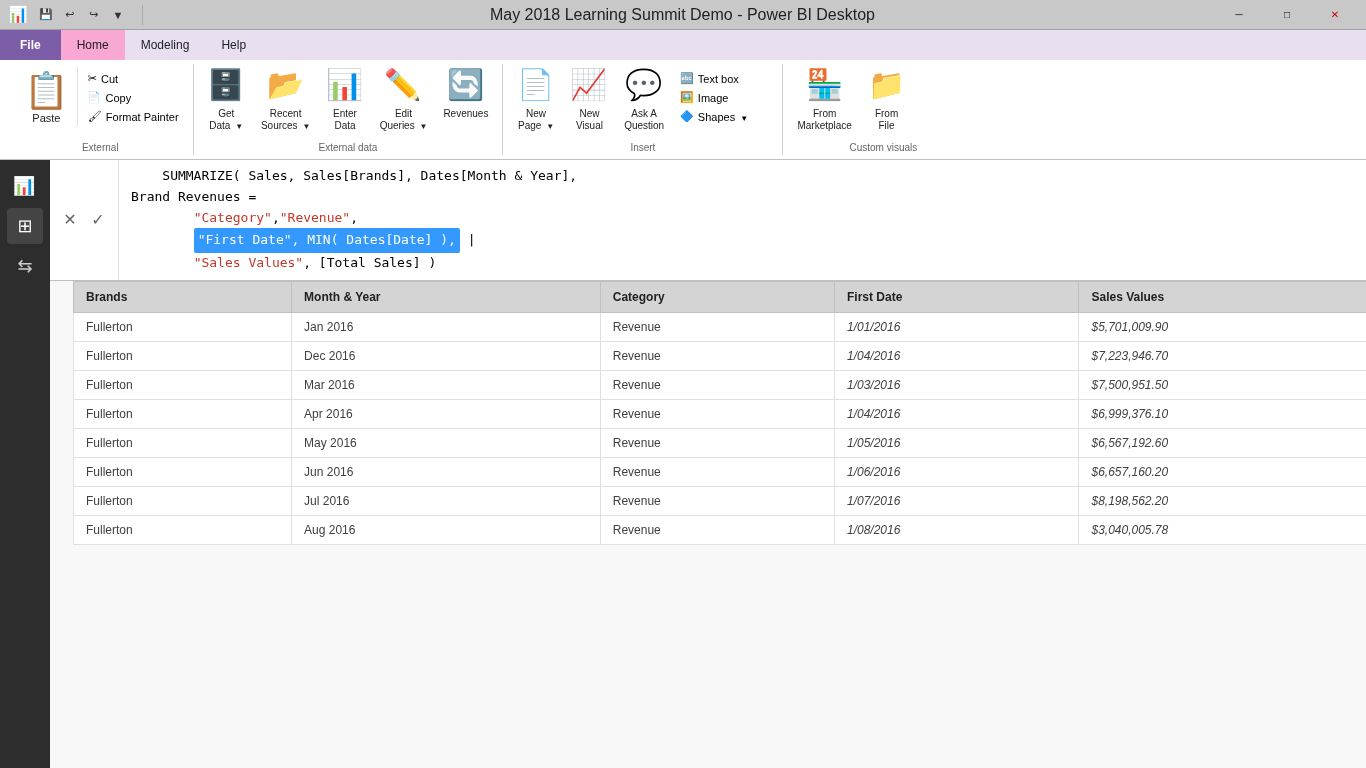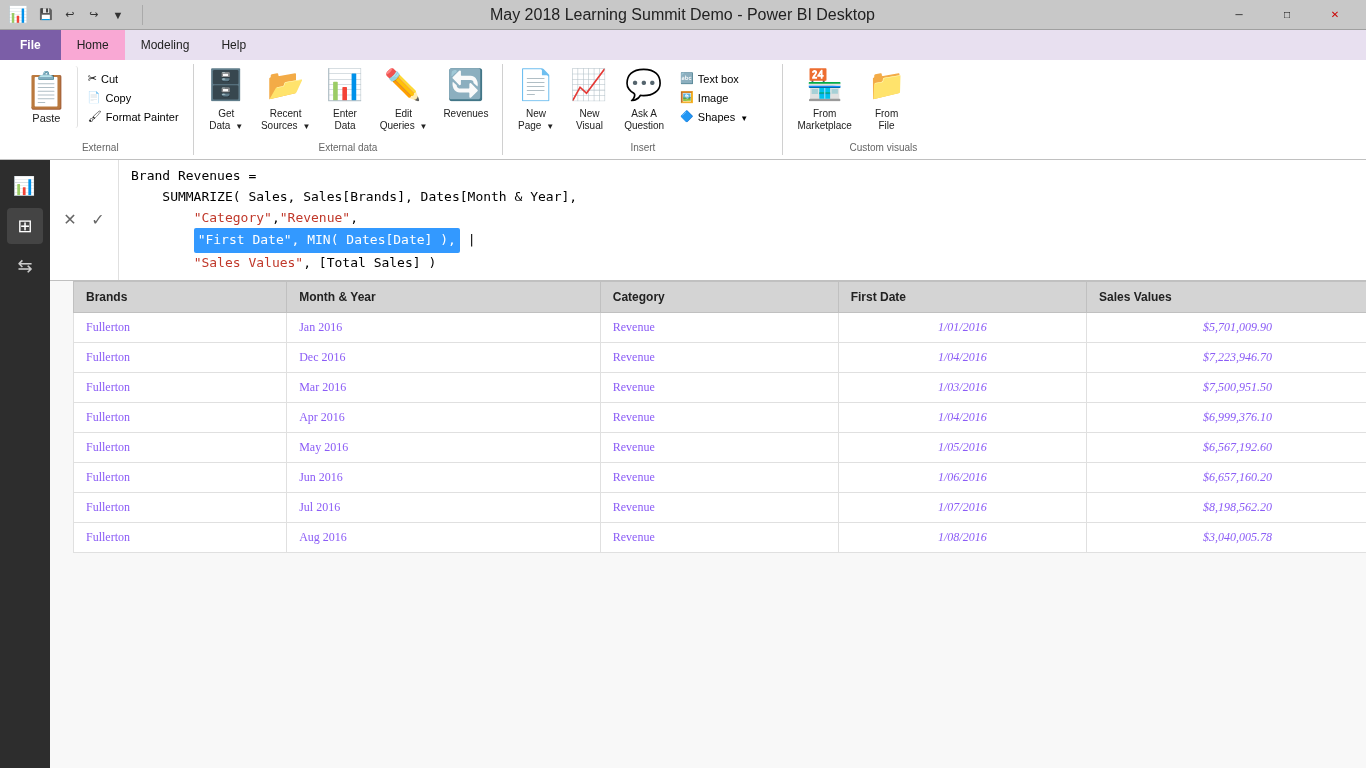--- a/index.html
+++ b/index.html
@@ -252,25 +252,24 @@
       border: 1px solid #c0c0c0;
       padding: 8px 12px;
       text-align: left;
       font-weight: 600;
       color: #222;
       font-size: 12px;
     }
     .data-table td {
       border: 1px solid #e0e0e0;
       padding: 7px 12px;
-      color: #8b5cf6;
+      color: #404040;
       background: #ffffff;
-      font-family: Liberation Serif, serif;
-    }
-    .data-table td.italic { font-style: italic; text-align: center; }
+    }
+    .data-table td.italic { font-style: italic; text-align: left; }
 
     
     .icon-paste { color: #e88000; font-size: 36px; }
 
     .dropdown-arrow { font-size: 8px; margin-left: 2px; }
   </style>
 </head>
 <body>
 
 <div class="title-bar">
@@ -414,26 +413,26 @@
   <div class="content-area">
 
     <div class="formula-bar">
       <div class="formula-controls">
         <div class="formula-x">✕</div>
         <div class="formula-check">✓</div>
       </div>
       <div class="formula-content">
         <div class="dax-code">
           <div class="dax-line">
-            <span class="dax-name">Brand Revenues =</span>
-          </div>
-          <div class="dax-line">
             <span>&nbsp;&nbsp;&nbsp;&nbsp;</span>
             <span class="dax-function">SUMMARIZE(</span>
             <span>&nbsp;Sales, Sales[Brands], Dates[Month &amp; Year],</span>
+          </div>
+          <div class="dax-line">
+            <span class="dax-name">Brand Revenues =</span>
           </div>
           <div class="dax-line">
             <span>&nbsp;&nbsp;&nbsp;&nbsp;&nbsp;&nbsp;&nbsp;&nbsp;</span>
             <span class="dax-string">"Category"</span>
             <span>, </span>
             <span class="dax-string">"Revenue"</span>
             <span>,</span>
           </div>
           <div class="dax-line">
             <span>&nbsp;&nbsp;&nbsp;&nbsp;&nbsp;&nbsp;&nbsp;&nbsp;</span>

